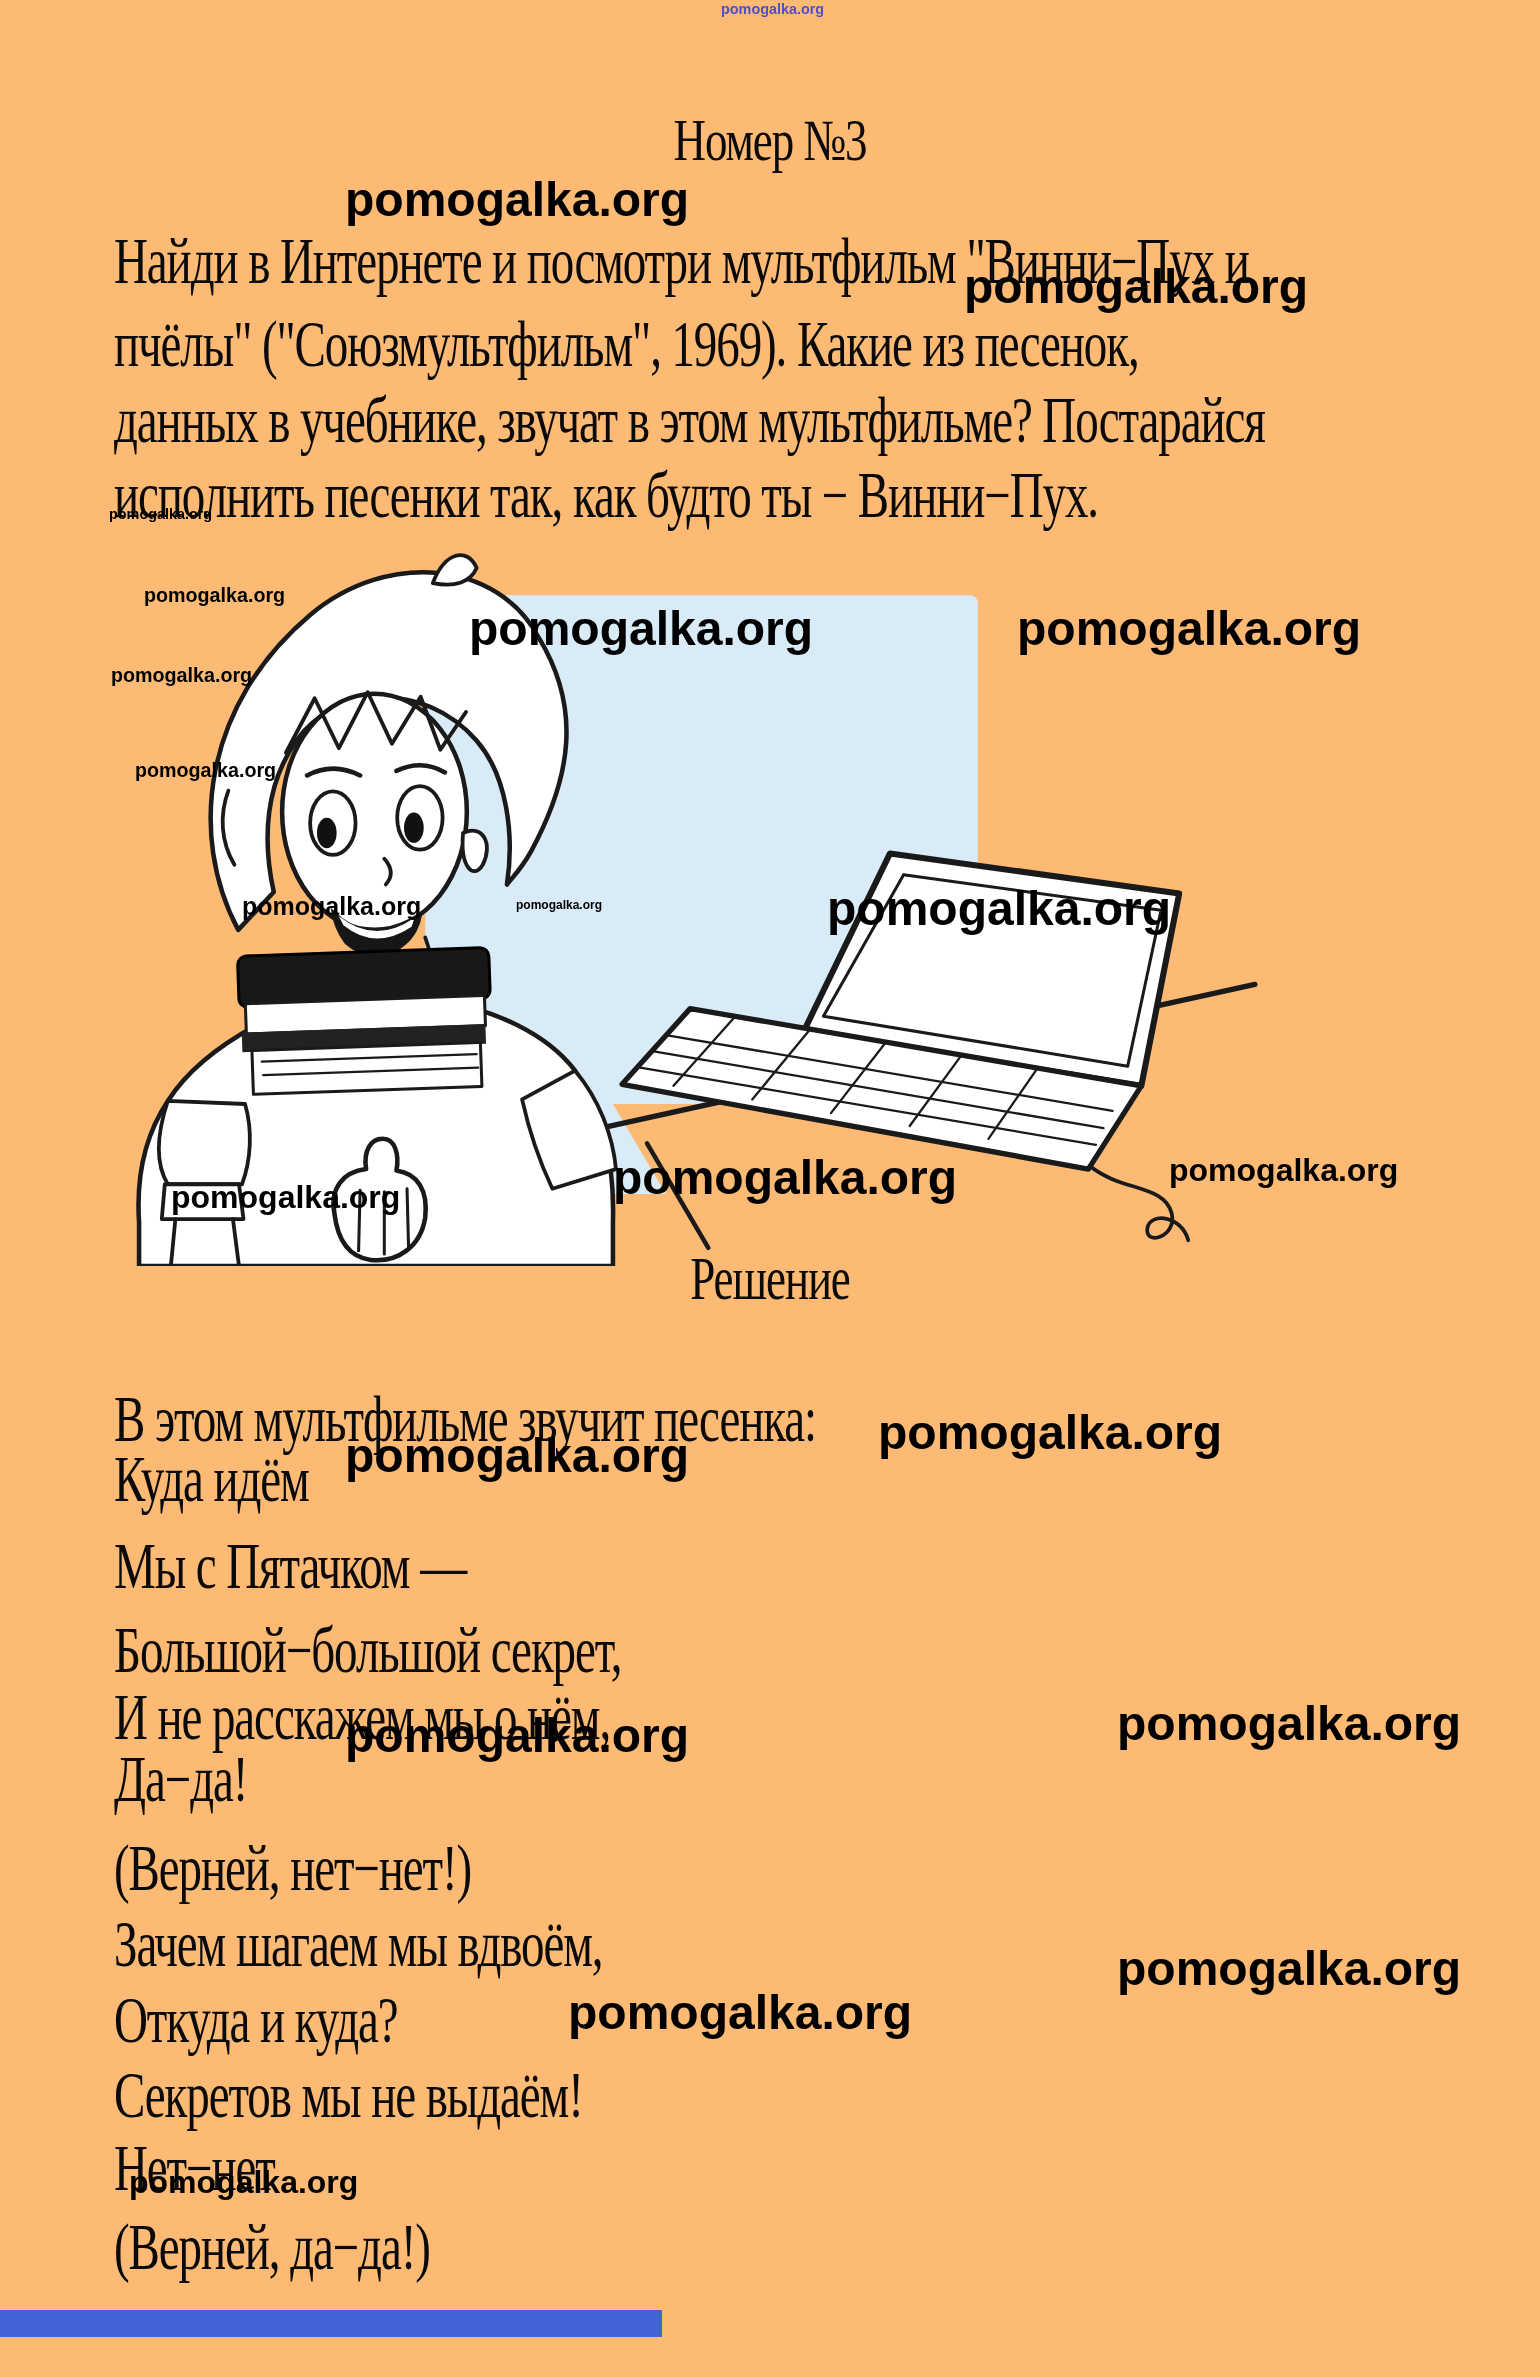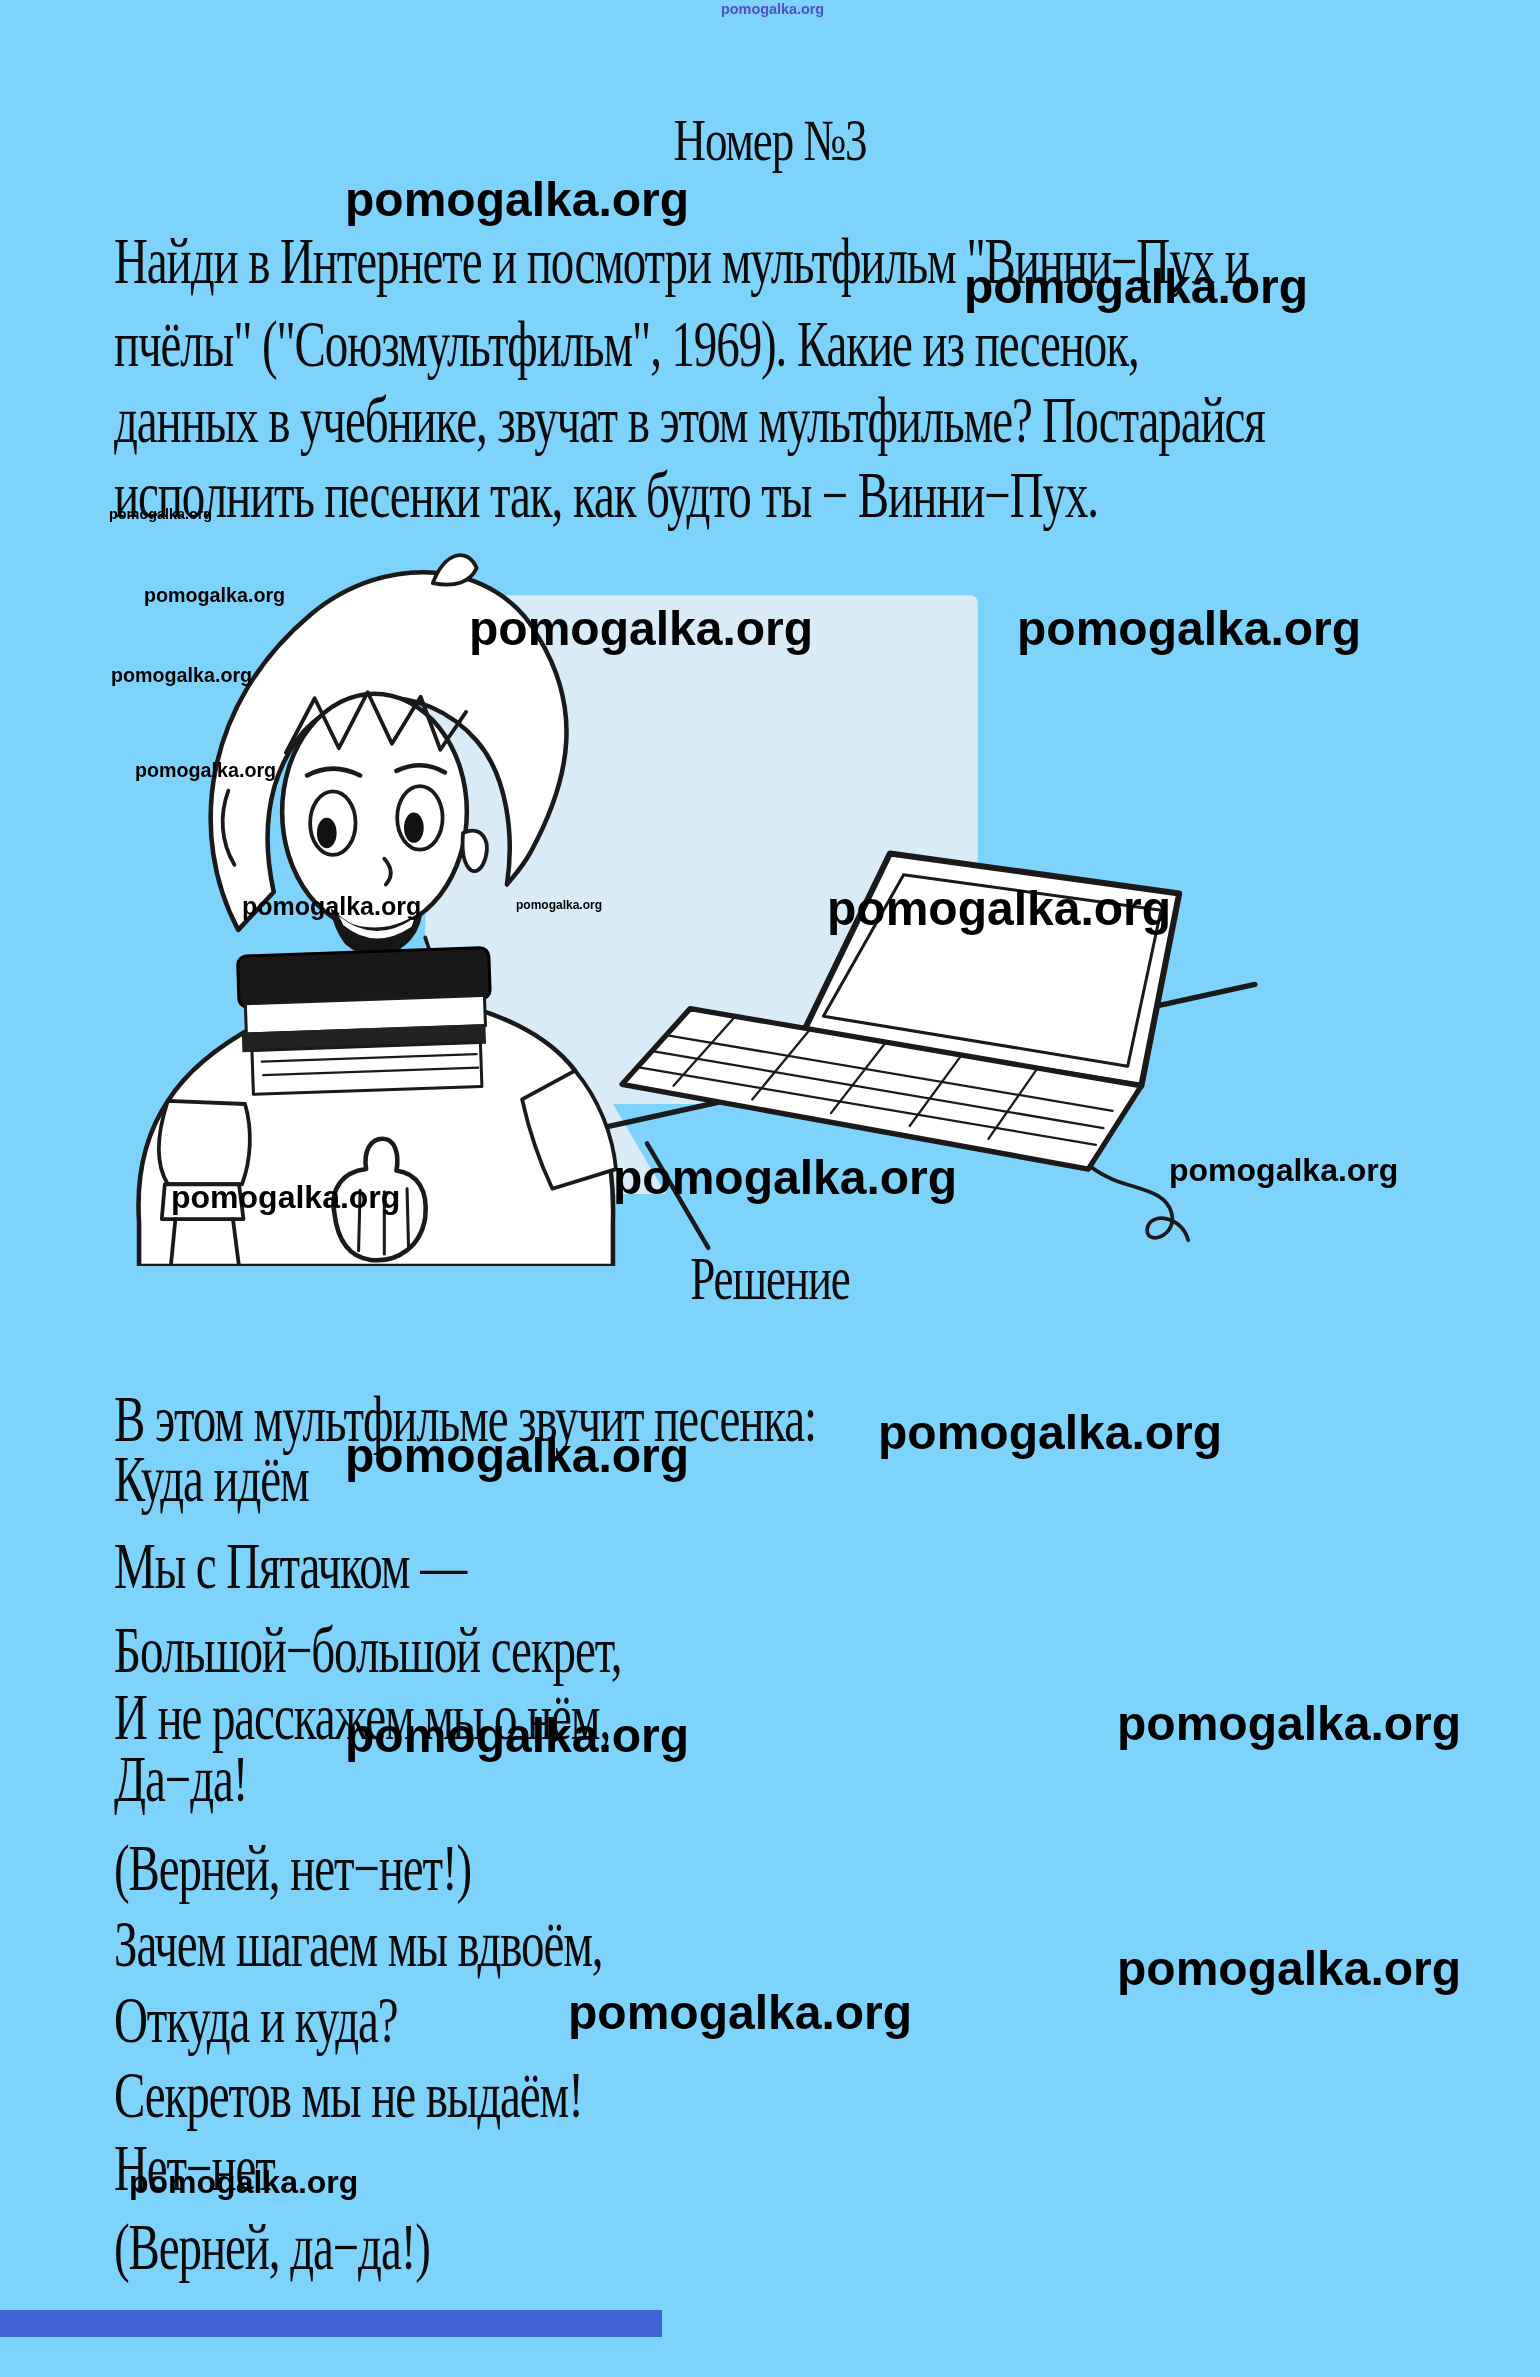--- a/index.html
+++ b/index.html
@@ -1,20 +1,20 @@
 <!DOCTYPE html>
 <html style="font-size:12px"><head>
 <meta charset="utf-8">
 <style>
   html,body{margin:0;padding:0;background:#ffffff;}
   .page{
     position:relative;
     width:1540px;
     height:2377px;
-    background:#7dd3fc;
+    background:#fdba74;
     overflow:hidden;
     font-family:"Liberation Serif",serif;
     color:#0a0a0a;
   }
   
   .txt{
     position:absolute;
     left:114px;
     font-family:"Liberation Serif",serif;
     font-size:47px;

